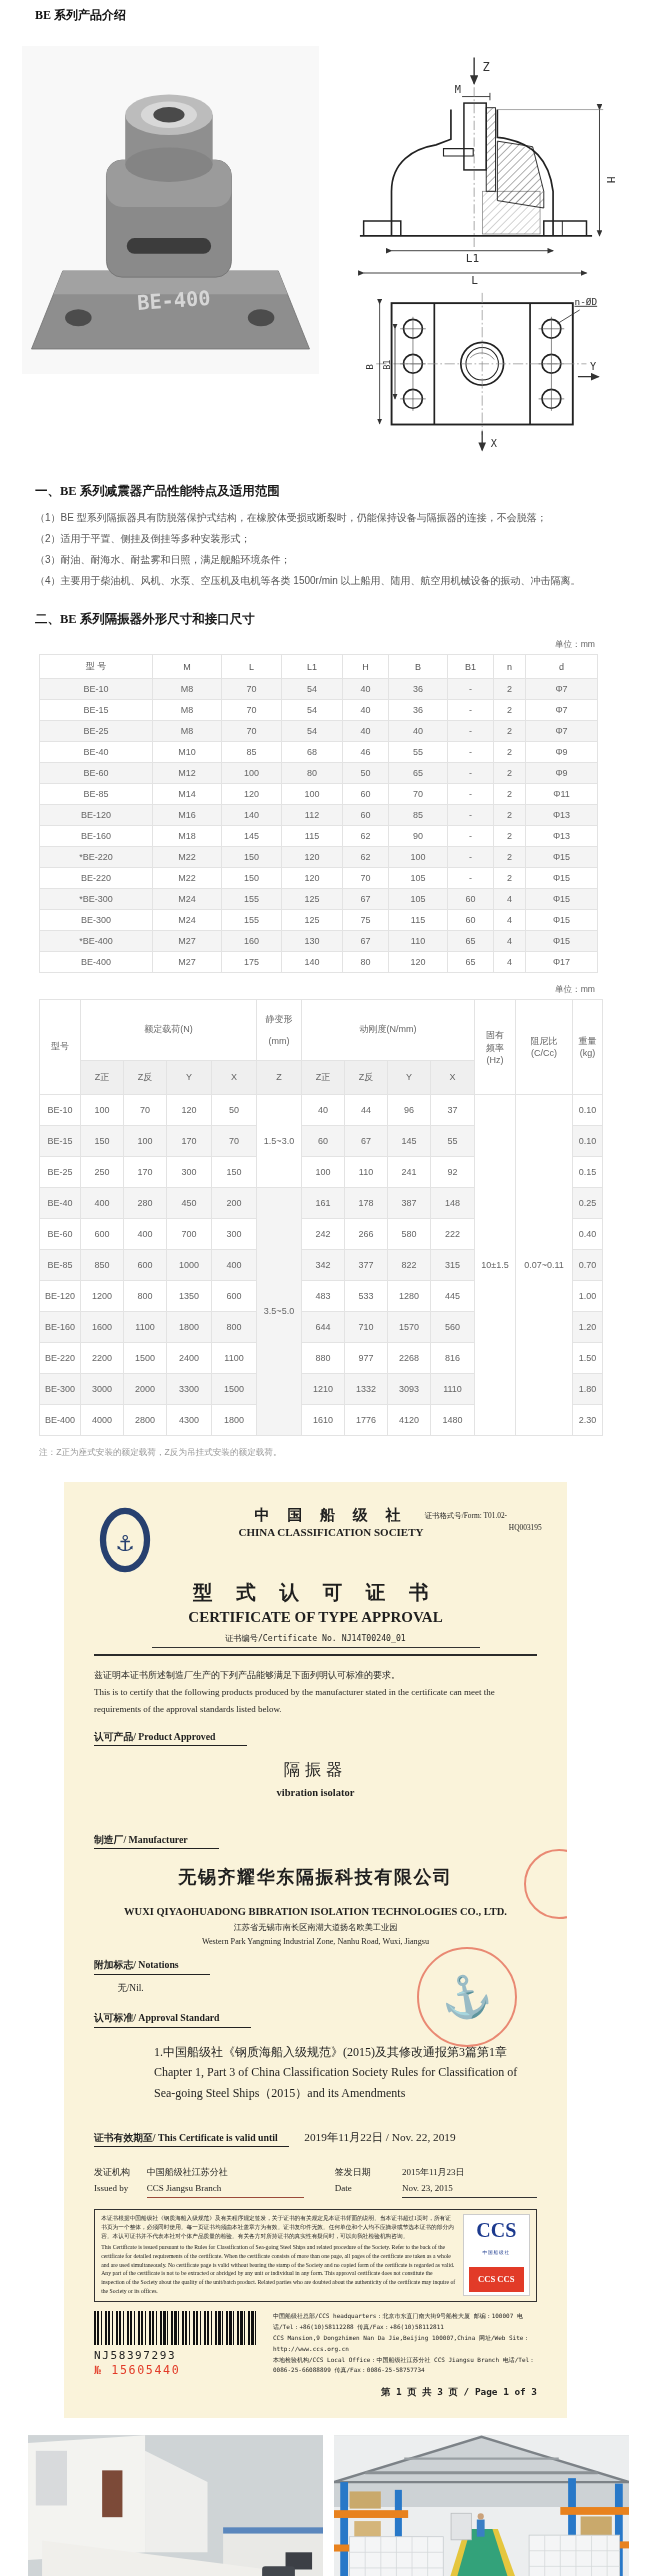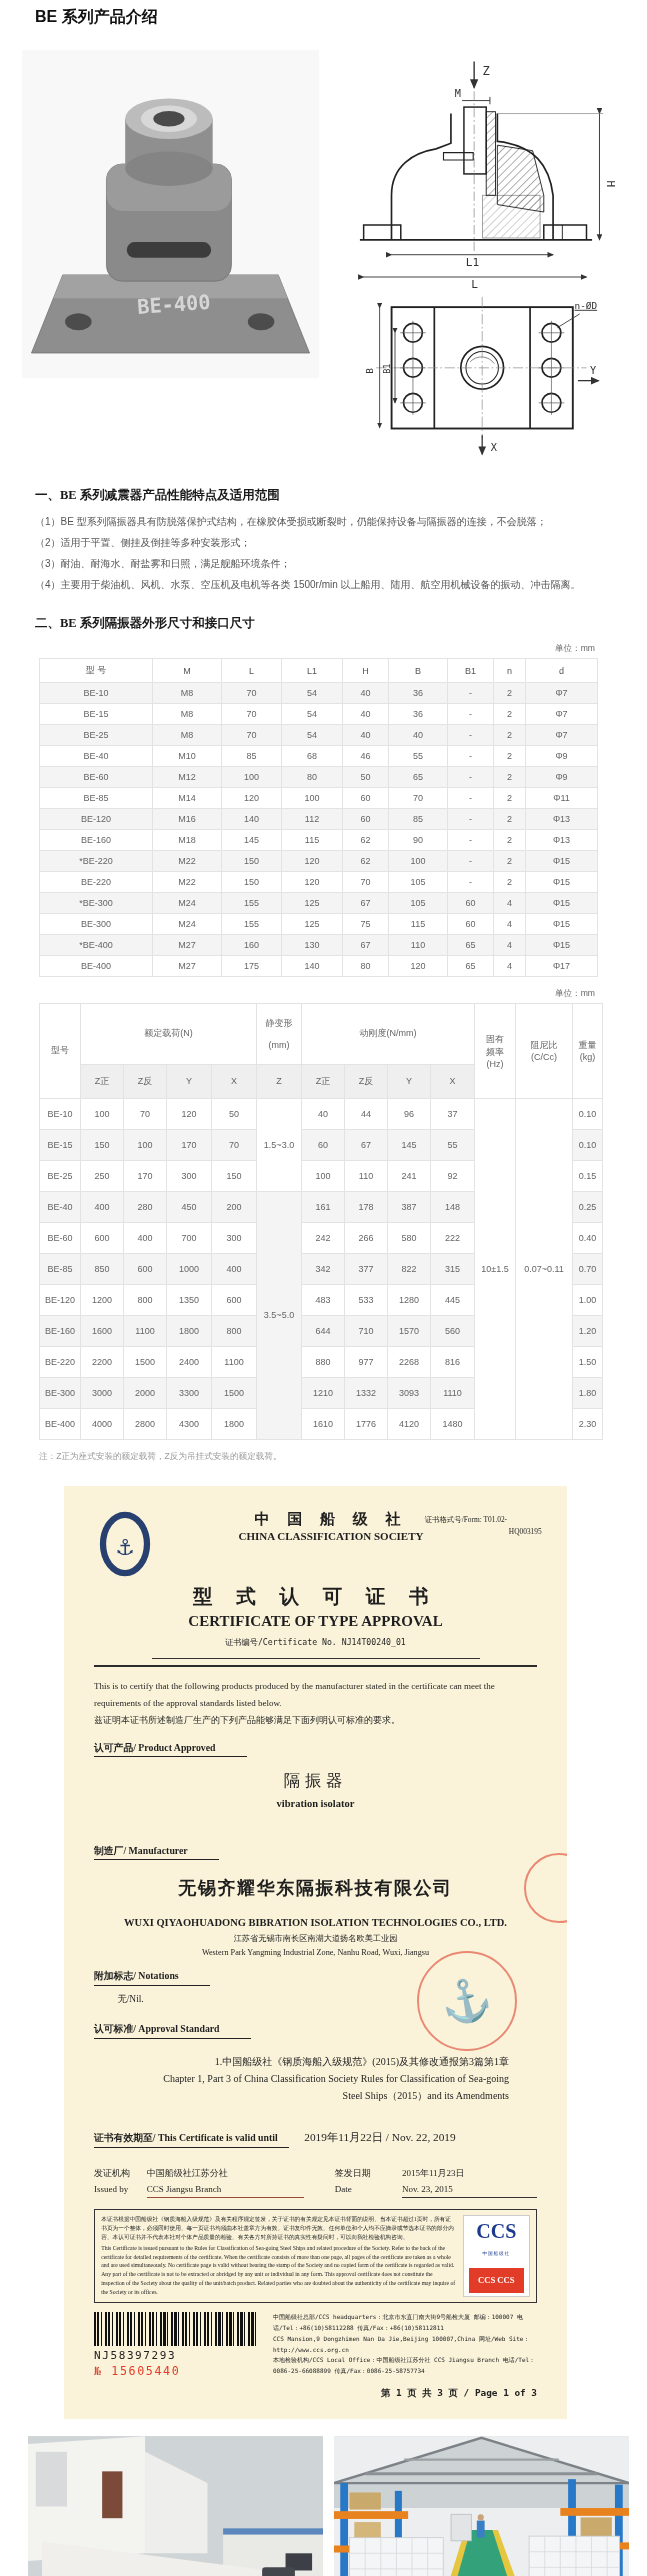--- a/index.html
+++ b/index.html
@@ -1,19 +1,19 @@
 <!DOCTYPE html>
 <html style="font-size:12.5px"><head>
 <meta charset="utf-8">
 <style>
   * { margin:0; padding:0; box-sizing:border-box; }
   body { width:648px; background:#fff; font-family:"Liberation Sans","DejaVu Sans",sans-serif; color:#444; }
   .page { width:648px; position:relative; padding-bottom:31px; }
 
-  .page-title { font-family:Liberation Sans, sans-serif; font-weight:bold; font-size:16px; color:#111; padding:7px 0 0 35px; }
+  .page-title { font-family:Liberation Serif, serif; font-weight:bold; font-size:12px; color:#111; padding:7px 0 0 35px; }
 
   
   .hero { display:flex; gap:23.4px; padding:22px 11px 4.7px 22px; align-items:flex-start; }
   .hero-photo { width:297px; }
   .hero-drawings { width:281px; display:flex; flex-direction:column; gap:4.7px; padding-top:6.2px; }
   svg text { font-family:"DejaVu Sans Mono",monospace; }
 
   
   .sec-heading { font-family:"Liberation Serif","DejaVu Serif",serif; font-weight:bold; font-size:12.5px; color:#1a1a1a; margin:20px 0 7.8px 35px; }
   .feature-list { margin-left:35px; }
@@ -43,31 +43,31 @@
                  font-family:"Liberation Serif","DejaVu Serif",serif; color:#1f1f1f; padding:23.4px 30px 17px 30px; }
   .cert-head { position:relative; min-height:72px; }
   .cert-emblem { position:absolute; left:4.7px; top:1.6px; }
   .cert-org { text-align:center; padding-left:31px; }
   .cert-org-cn { font-size:15px; font-weight:bold; letter-spacing:7px; }
   .cert-org-en { font-size:11px; font-weight:bold; margin-top:1.6px; }
   .cert-form { position:absolute; right:-4.7px; top:4.7px; width:117px; font-size:7.4px; text-align:left; line-height:1.6; }
   .cert-title-cn { text-align:center; font-size:19.5px; font-weight:bold; letter-spacing:9.4px; margin-top:1.6px; }
   .cert-title-en { text-align:center; font-size:15px; font-weight:bold; margin-top:3.1px; }
   .cert-no { text-align:center; font-family:"DejaVu Sans Mono",monospace; font-size:8.2px; margin-top:6.2px;
-             border-bottom:0.8px solid #333; display:block; width:328px; margin-left:auto; margin-right:auto; padding-bottom:10px;}
+             border-bottom:0.8px solid #333; display:block; width:328px; margin-left:auto; margin-right:auto; padding-bottom:3px;}
   .cert-rule { border-top:2.3px solid #2b2b2b; margin-top:6.2px; }
   .cert-statement { margin-top:11px; font-size:9px; line-height:1.9; }
   .cert-label { display:inline-block; font-weight:bold; font-size:9.8px; border-bottom:1.2px solid #222; padding:0 31px 1.6px 0; margin-top:12.5px; }
   .cert-product-cn { text-align:center; font-size:16.4px; letter-spacing:4.7px; margin-top:12.5px; }
   .cert-product-en { text-align:center; font-size:10.5px; font-weight:bold; margin-top:6.2px; }
   .cert-mfr-cn { text-align:center; font-size:18px; font-weight:bold; letter-spacing:1.6px; margin-top:15.6px; }
   .cert-mfr-en { text-align:center; font-size:10.5px; font-weight:bold; margin-top:17px; }
   .cert-addr { text-align:center; font-size:8.2px; margin-top:4.7px; }
   .cert-nil { font-size:9.4px; margin:7.8px 0 0 23.4px; }
-  .cert-standard { font-size:10px; line-height:1.7; margin:14px 0 0 48px; width:367px;text-align:right; }
+  .cert-standard { font-size:12px; line-height:1.7; margin:14px 0 0 60px; width:367px; }
   .cert-valid-row { margin-top:26.5px; display:flex; align-items:baseline; gap:15.6px; }
   .cert-valid-label { font-weight:bold; font-size:9.8px; border-bottom:1.2px solid #222; padding:0 11px 1.6px 0; }
   .cert-valid-value { font-size:11.3px; }
   .cert-issue-grid { display:flex; margin-top:17px; font-size:9px; }
   .ig-labels { width:55px; line-height:1.8; }
   .ig-values { width:164px; line-height:1.8; border-bottom:0.8px solid #9a4a3a; }
   .ig-date-label { width:70px; line-height:1.8; margin-left:31px; }
   .ig-date-values { width:141px; line-height:1.8; border-bottom:0.8px solid #333; }
   .cert-fineprint { border:0.8px solid #333; margin-top:11px; display:flex; gap:6.2px; padding:4.7px 6.2px; background:rgba(255,255,255,0.0); }
   .fp-text { flex:1; font-size:5.7px; line-height:1.55; color:#222; }
@@ -615,22 +615,22 @@
       <div class="cert-form">
         <div>证书格式号/Form: T01.02-</div>
         <div style="text-align:right">HQ003195</div>
       </div>
     </div>
     <div class="cert-title-cn">型 式 认 可 证 书</div>
     <div class="cert-title-en">CERTIFICATE OF TYPE APPROVAL</div>
     <div class="cert-no">证书编号/Certificate No. NJ14T00240_01</div>
     <div class="cert-rule"></div>
     <div class="cert-statement">
+      <div>兹证明本证书所述制造厂生产的下列产品能够满足下面列明认可标准的要求。</div>
       <div>This is to certify  that the following products produced by the manufacturer stated in the certificate can meet the requirements of the approval standards listed below.</div>
-      <div>兹证明本证书所述制造厂生产的下列产品能够满足下面列明认可标准的要求。</div>
     </div>
 
     <div class="cert-label">认可产品/ Product Approved</div>
     <div class="cert-product-cn">隔振器</div>
     <div class="cert-product-en">vibration isolator</div>
 
     <div class="cert-label" style="margin-top:36px">制造厂/ Manufacturer</div>
     <div class="cert-mfr-cn">无锡齐耀华东隔振科技有限公司</div>
     <div class="cert-mfr-en">WUXI QIYAOHUADONG BIBRATION ISOLATION TECHNOLOGIES CO., LTD.</div>
     <div class="cert-addr">江苏省无锡市南长区南湖大道扬名欧美工业园</div>

